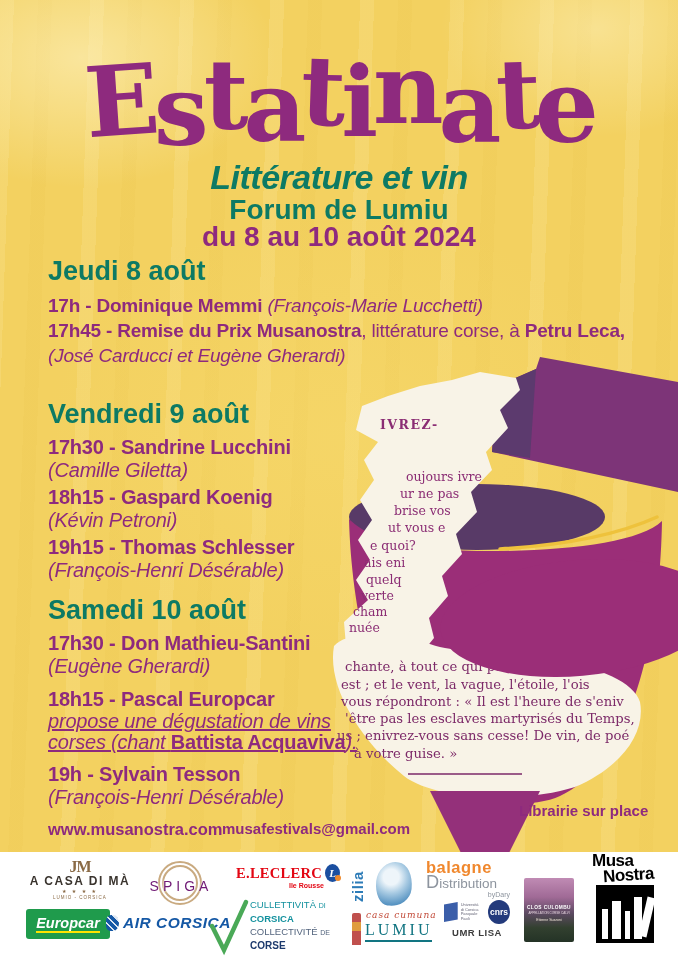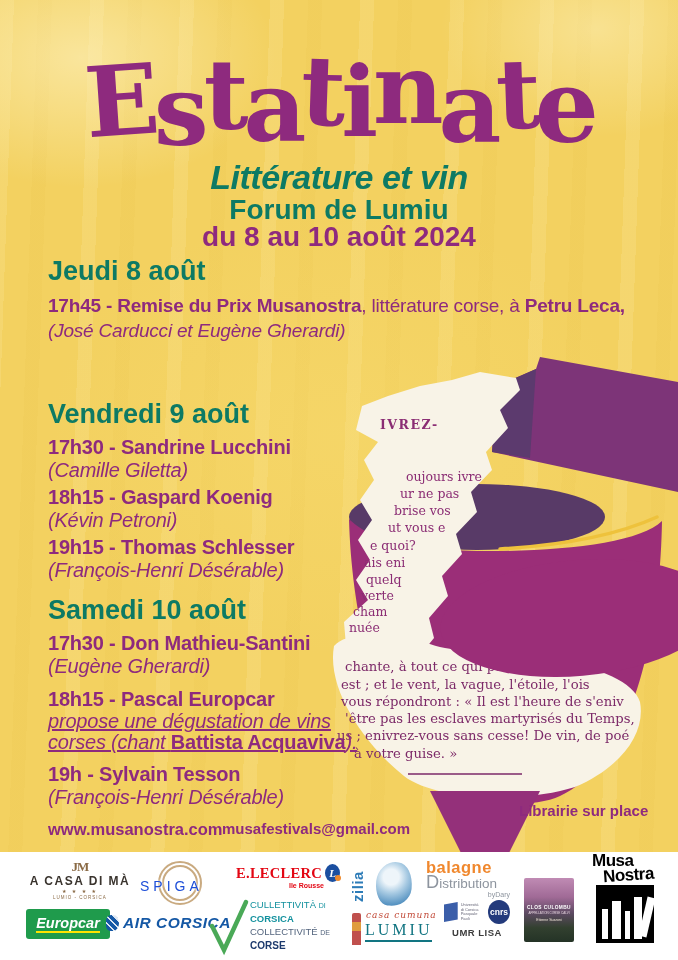--- a/index.html
+++ b/index.html
@@ -58,33 +58,33 @@
     border-bottom:2px solid #8e2a7e;padding-bottom:14px;}
   .email{left:222px;top:820px;font-size:15px;font-weight:800;color:#8e2a7e;
     border-bottom:2px solid #8e2a7e;padding-bottom:15px;}
   .librairie{left:519px;top:802px;font-size:15px;font-weight:800;color:#8e2a7e;}
 
   
   .strip{position:absolute;left:0;top:852px;width:678px;height:108px;background:#ffffff;z-index:3;}
   .strip *{box-sizing:border-box;}
   .logo{position:absolute;}
   .casa{left:24px;top:7px;width:112px;text-align:center;color:#8a6a45;}
-  .casa .mono{font-family:"Liberation Serif",serif;font-weight:bold;font-size:13px;line-height:15px;letter-spacing:-1px;}
+  .casa .mono{font-family:"Liberation Serif",serif;font-weight:bold;font-size:16px;line-height:15px;letter-spacing:-1px;}
   .casa .nm{font-size:12px;font-weight:600;color:#3a342e;letter-spacing:1.5px;line-height:14px;}
   .casa .st{font-size:5px;letter-spacing:2px;line-height:7px;}
   .casa .sb{font-size:4.5px;letter-spacing:1px;line-height:6px;}
   .europcar{left:26px;top:57px;width:84px;height:30px;background:#1f9b4c;border-radius:3px;
     display:flex;align-items:center;justify-content:center;}
   .europcar span{color:#fff;font-style:italic;font-weight:800;font-size:14.5px;
     border-bottom:2px solid #ffe400;line-height:16px;}
   .spiga{left:146px;top:8px;width:70px;height:52px;}
   .spiga .ring{position:absolute;left:12px;top:1px;width:44px;height:44px;border-radius:50%;
     border:6px double rgba(183,141,86,.75);}
-  .spiga .nm{position:absolute;left:-6px;top:18px;width:82px;
-    font-size:14px;letter-spacing:4px;color:#1d4ed8;font-weight:500;text-shadow:0 0 3px #fff,0 0 3px #fff;}
+  .spiga .nm{position:absolute;left:-6px;top:18px;width:82px;text-align:center;
+    font-size:14px;letter-spacing:4px;color:#701a75;font-weight:500;text-shadow:0 0 3px #fff,0 0 3px #fff;}
   .leclerc{left:236px;top:12px;width:104px;}
   .leclerc .row{display:flex;align-items:center;gap:3px;}
   .leclerc .nm{font-family:"Liberation Serif",serif;font-weight:bold;font-size:14.5px;color:#e30613;letter-spacing:.3px;}
   .leclerc .ic{width:18px;height:18px;border-radius:50%;background:#1b4fa0;color:#fff;
     font-family:"Liberation Serif",serif;font-style:italic;font-weight:bold;font-size:11px;
     display:flex;align-items:center;justify-content:center;position:relative;}
   .leclerc .ic::after{content:"";position:absolute;right:-1px;bottom:1px;width:6px;height:6px;border-radius:50%;background:#f08a2c;}
   .leclerc .sb{font-size:7px;font-weight:bold;color:#e30613;text-align:right;padding-right:16px;line-height:8px;}
   .coll{left:210px;top:46px;width:134px;}
   .coll svg{position:absolute;left:-2px;top:0px;}
@@ -184,20 +184,21 @@
     <polygon points="430,791 540,791 509,853 461,853" fill="#94307a"></polygon>
   </svg>
 
   <div class="txt title"><span class="tl">E</span><span class="tl">s</span><span class="tl">t</span><span class="tl">a</span><span class="tl">t</span><span class="tl">i</span><span class="tl">n</span><span class="tl">a</span><span class="tl">t</span><span class="tl">e</span></div>
   <div class="txt subtitle">Littérature et vin</div>
   <div class="txt venue">Forum de Lumiu</div>
   <div class="txt daterange">du 8 au 10 août 2024</div>
 
   <div class="txt day day1">
     <h2>Jeudi 8 août</h2>
+    <div class="line"><span class="b">17h - Dominique Memmi </span><span class="i">(François-Marie Lucchetti)</span></div>
     <div class="line"><span class="b">17h45 - Remise du Prix Musanostra</span><span class="r">, littérature corse, à </span><span class="b">Petru Leca,</span></div>
     <div class="line"><span class="i">(José Carducci et Eugène Gherardi)</span></div>
   </div>
 
   <div class="txt day day2">
     <h2>Vendredi 9 août</h2>
     <div class="entry">
       <div class="line b">17h30 - Sandrine Lucchini</div>
       <div class="line i">(Camille Giletta)</div>
     </div>

